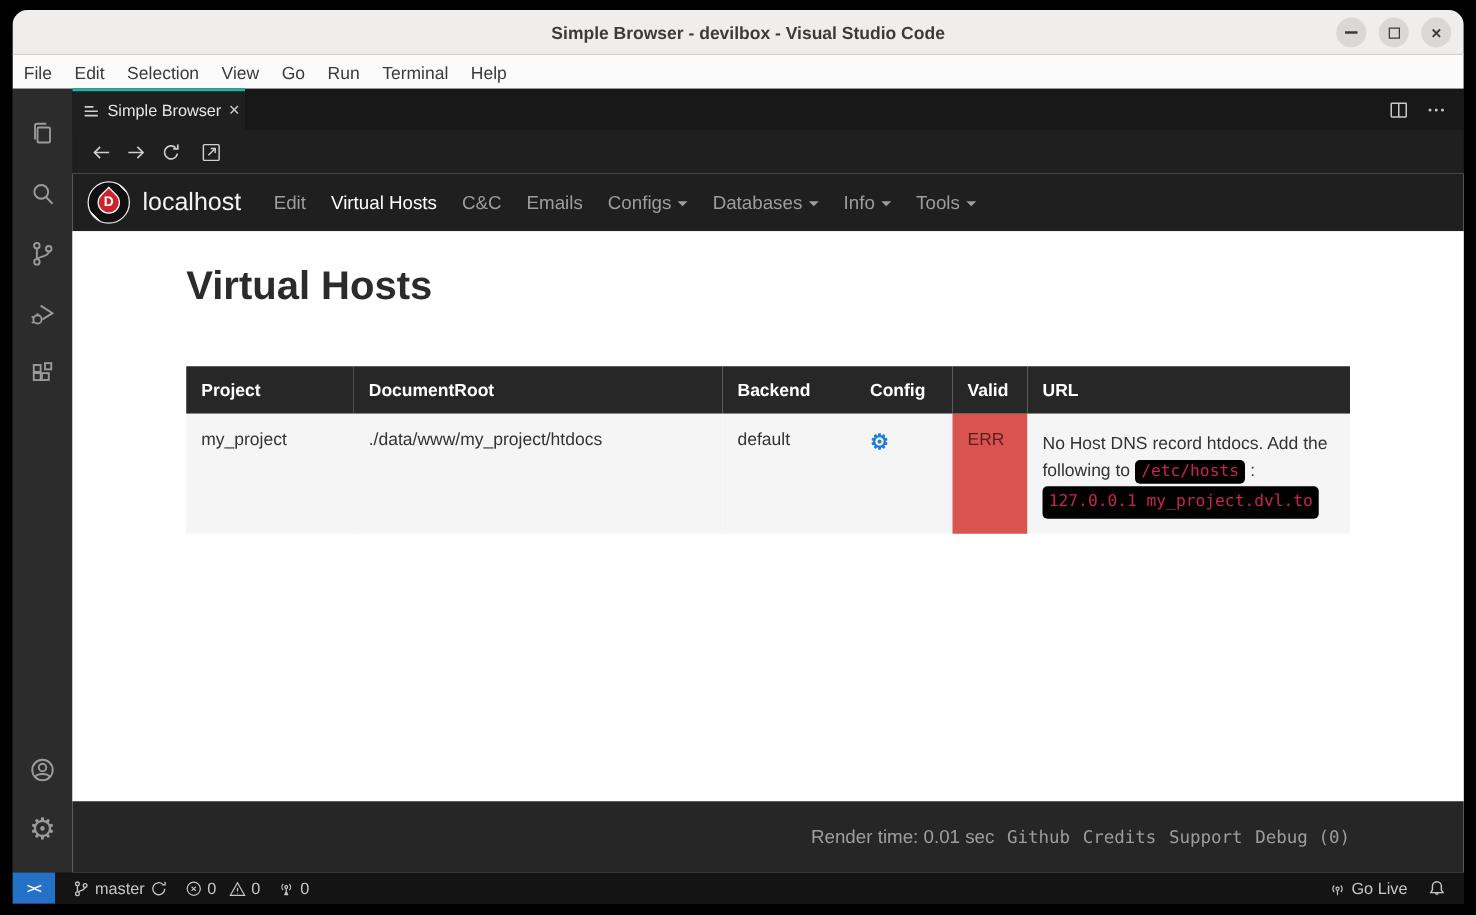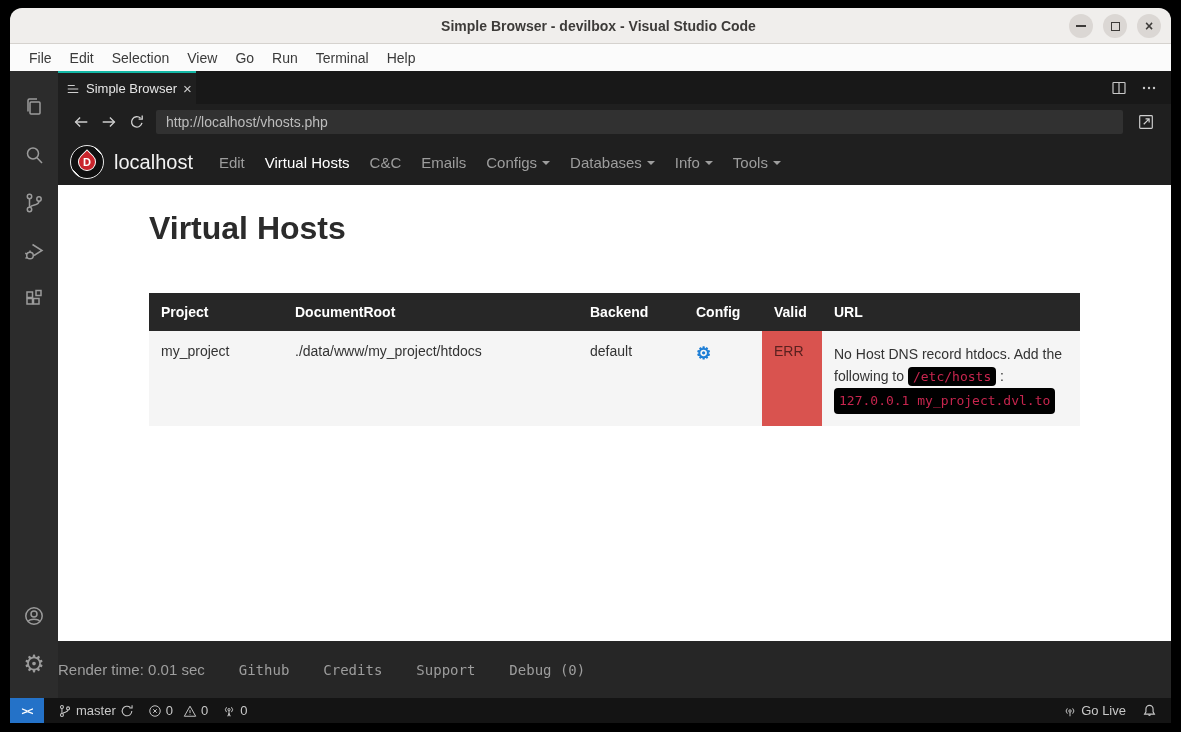--- a/index.html
+++ b/index.html
@@ -18,21 +18,21 @@
   .window-controls { position:absolute; right:10px; top:0; height:36px;
                      display:flex; align-items:center; gap:10px; }
   .wc-btn { width:24px; height:24px; border-radius:50%; background:#dbd7d4;
             display:flex; align-items:center; justify-content:center; color:#3d3b39; }
   .wc-min { width:10px; height:2px; background:#3d3b39; display:block; }
   .wc-max { width:9px; height:9px; border:1.6px solid #3d3b39; display:block; }
   .wc-close { font-size:14px; line-height:1; font-weight:bold; }
 
   
   .menubar { height:27px; background:#fbfbfb; display:flex; align-items:center;
-             padding-left:10px; flex:0 0 27px; }
+             flex:0 0 27px; }
   .menu-item { padding:0 9px; font-size:14px; color:#3a3a3a; }
 
   
   .main { flex:1 1 auto; display:flex; min-height:0; }
   .activitybar { width:48px; background:#2c2c2c; display:flex; flex-direction:column;
                  align-items:center; padding-top:12px; flex:0 0 48px; }
   .ab-icon { width:48px; height:48px; display:flex; align-items:center; justify-content:center;
              color:#9b9b9b; }
   .ab-spacer { flex:1 1 auto; }
   .gear-glyph { font-size:24px; line-height:1; }
@@ -87,21 +87,21 @@
                     padding:11px 12px; }
   .vhost-table td { background:#f5f5f5; color:#333; vertical-align:top; padding:12px; }
   td.valid-err { background:#d9534f; color:#5a211f; }
   .code { font-family:"DejaVu Sans Mono", monospace; font-size:13px; color:#c7254e;
           background:#000000; border-radius:4px; padding:2px 5px; }
   .code-line { display:inline-block; margin-top:0; }
   .url-cell-text { line-height:22px; }
   .config-gear { color:#1d7ed6; font-size:17px; font-weight:bold; }
 
   .site-footer { height:57px; background:#262626; display:flex; align-items:center;
-                 padding-right:91px; gap:34px; flex:0 0 57px; }
+                 justify-content:flex-end; padding-right:91px; gap:10px; flex:0 0 57px; }
   .render-time { color:#9e9e9e; font-size:15px; }
   .footer-link { color:#9d9d9d; font-size:14px; font-family:"DejaVu Sans Mono", monospace; }
 
   
   .statusbar { height:25px; background:#141414; display:flex; align-items:center;
                color:#c8c8c8; font-size:13px; flex:0 0 25px; position:relative; }
   .remote { width:34px; height:25px; background:#2472c8; color:#fff; display:flex;
             align-items:center; justify-content:center; font-size:11px; font-weight:bold;
             letter-spacing:-1px; }
   .sb-group { display:flex; align-items:center; gap:4px; margin-left:14px; }
@@ -235,21 +235,20 @@
                 <path d="M3 10h13"></path>
                 <path d="M11 5l5 5-5 5"></path>
               </svg>
           </span>
           <span class="bt-icon">
             <svg width="18" height="18" viewBox="0 0 20 20" fill="none" stroke="currentColor" stroke-width="1.5">
                 <path d="M15.5 11a5.8 5.8 0 1 1-1.6-5.2"></path>
                 <path d="M15.8 2.8v4h-4"></path>
               </svg>
           </span>
-          <input class="url-input" readonly="" value="http://localhost/vhosts.php" style="">
           <span class="external-icon">
             <svg width="18" height="18" viewBox="0 0 20 20" fill="none" stroke="currentColor" stroke-width="1.3">
                 <rect x="3" y="3" width="14" height="14" rx="1"></rect>
                 <path d="M7.5 12.5l6-6M9.5 6.5h4v4"></path>
               </svg>
           </span>
         </div>
 
         <div class="webview">
 

